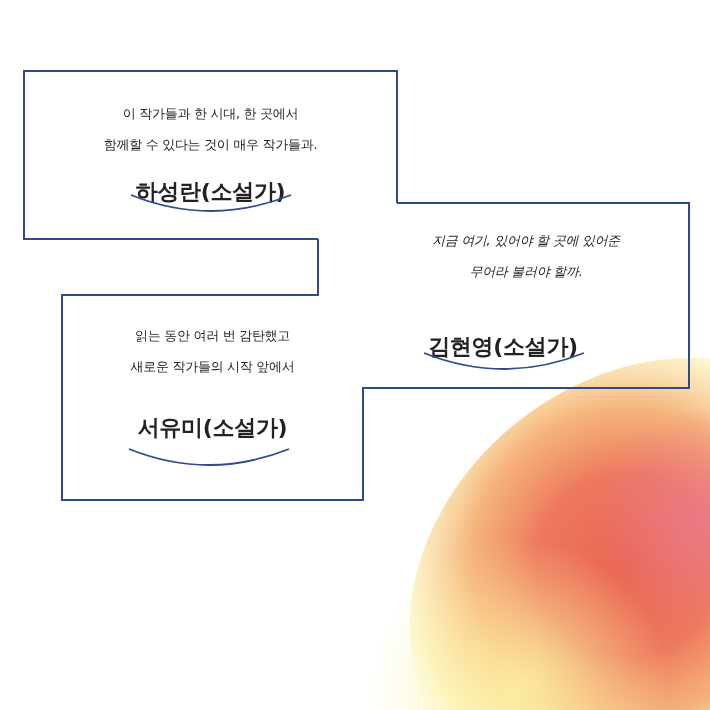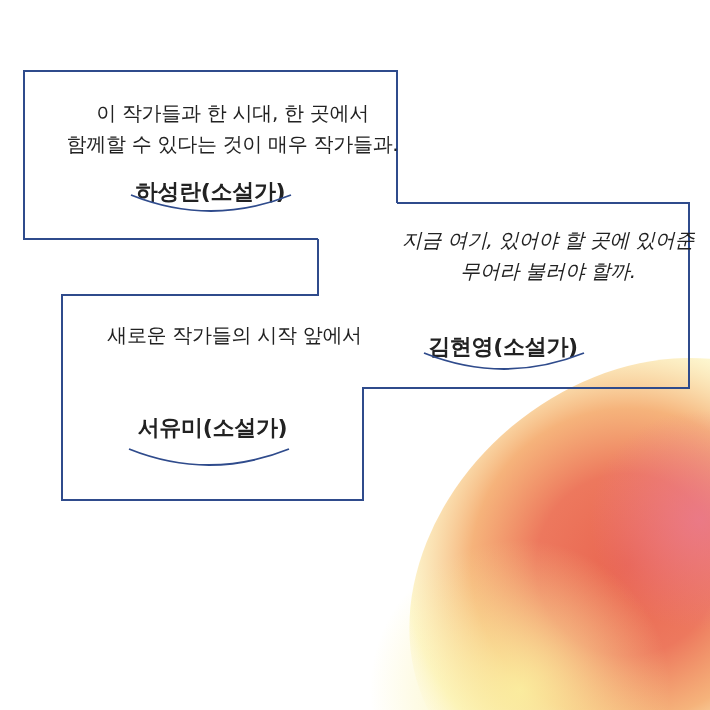--- a/index.html
+++ b/index.html
@@ -1,20 +1,20 @@
 <!DOCTYPE html>
 <html><head>
 <meta charset="utf-8">
 <style>
   html, body { margin:0; padding:0; }
   body { width:710px; height:710px; background:#ffffff; position:relative; overflow:hidden;
          font-family: "DejaVu Sans", "Liberation Sans", sans-serif; color:#222; }
   .blob { position:absolute; inset:0; pointer-events:none; }
   .frame { position:absolute; left:0; top:0; }
-  .quote { position:absolute; text-align:center; font-size:20px; line-height:31px; letter-spacing:-0.3px;padding-left:22px; }
+  .quote { position:absolute; text-align:center; font-size:13px; line-height:31px; letter-spacing:-0.3px; }
   .author { position:absolute; text-align:center; font-size:22px; font-weight:bold; letter-spacing:-0.3px; }
   .swoosh { position:absolute; }
 </style>
 </head>
 <body>
 
 <svg class="blob" width="710" height="710" viewBox="0 0 710 710">
   <defs>
     <radialGradient id="g1" cx="640" cy="560" r="260" gradientUnits="userSpaceOnUse">
       <stop offset="0" stop-color="#e96550"></stop>
@@ -56,18 +56,19 @@
 <div class="quote" style="left:363px; top:225px; width:326px;font-style:italic;">
   <div>지금 여기, 있어야 할 곳에 있어준</div>
   <div>무어라 불러야 할까.</div>
 </div>
 <div class="author" style="left:340px; top:332px; width:326px;">김현영(소설가)</div>
 <svg class="swoosh" style="left:421px; top:350px;" width="166" height="26" viewBox="0 0 166 26">
   <path d="M3 3 Q83 35 163 3" fill="none" stroke="#2f4b8c" stroke-width="1.8"></path>
 </svg>
 
 <div class="quote" style="left:62px; top:320px; width:301px;">
+  <div>읽는 동안 여러 번 감탄했고</div>
   <div>새로운 작가들의 시작 앞에서</div>
 </div>
 <div class="author" style="left:62px; top:413px; width:301px;">서유미(소설가)</div>
 <svg class="swoosh" style="left:126px; top:446px;" width="166" height="26" viewBox="0 0 166 26">
   <path d="M3 3 Q83 35 163 3" fill="none" stroke="#2f4b8c" stroke-width="1.8"></path>
 </svg>
 
 </body></html>

